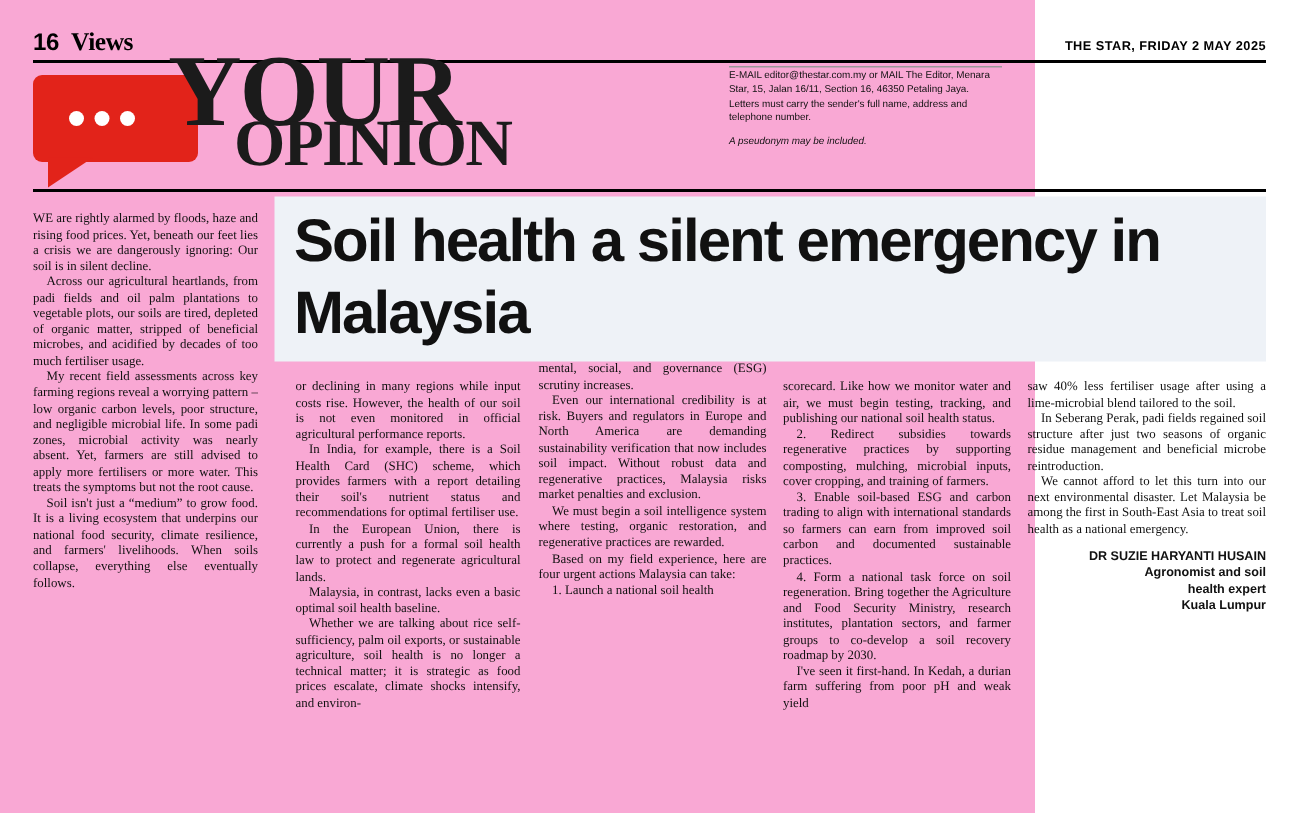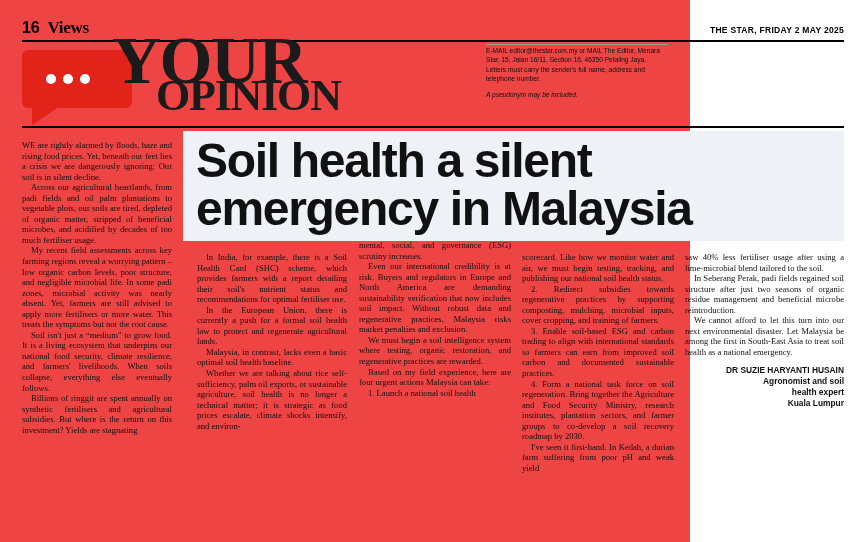--- a/index.html
+++ b/index.html
@@ -11,21 +11,21 @@
     width: 865px;
     height: 542px;
     overflow: hidden;
     font-family: "Liberation Serif", serif;
     color: #000;
   }
   .page {
     position: relative;
     width: 690px;
     height: 542px;
-    background: #ef4444;
+    background: #f9a8d4;
     box-sizing: border-box;
   }
 
   
   .topbar {
     position: absolute;
     left: 22px;
     top: 18px;
     width: 822px;
     height: 22px;
@@ -174,21 +174,21 @@
     height: 110px;
     background: #eef2f7;
   }
   .headline {
     position: absolute;
     left: 196px;
     top: 137px;
     width: 645px;
     font-family: "Liberation Sans", sans-serif;
     font-weight: bold;
-    font-size: 48px;
+    font-size: 40px;
     line-height: 48px;
     letter-spacing: -1.3px;
     color: #111;
   }
 
   
   .cols {
     position: absolute;
     left: 22px;
     top: 140px;
@@ -263,23 +263,23 @@
 
   <div class="headline-band"></div>
   <div class="headline">Soil health a silent emergency in Malaysia</div>
 
   <div class="cols">
     <div class="col col1">
         <p class="first">WE are rightly alarmed by floods, haze and rising food prices. Yet, beneath our feet lies a crisis we are dangerously ignoring: Our soil is in silent decline.</p>
         <p>Across our agricultural heartlands, from padi fields and oil palm plantations to vegetable plots, our soils are tired, depleted of organic matter, stripped of beneficial microbes, and acidified by decades of too much fertiliser usage.</p>
         <p>My recent field assessments across key farming regions reveal a worrying pattern – low organic carbon levels, poor structure, and negligible microbial life. In some padi zones, microbial activity was nearly absent. Yet, farmers are still advised to apply more fertilisers or more water. This treats the symptoms but not the root cause.</p>
         <p>Soil isn't just a “medium” to grow food. It is a living ecosystem that underpins our national food security, climate resilience, and farmers' livelihoods. When soils collapse, everything else eventually follows.</p>
-        <p>Billions of ringgit are spent annually on synthetic fertilisers and agricultural subsidies. But where is the return on this investment? Yields are stagnating</p>
       </div>
     <div class="col col2">
+        <p class="first">or declining in many regions while input costs rise. However, the health of our soil is not even monitored in official agricultural performance reports.</p>
         <p>In India, for example, there is a Soil Health Card (SHC) scheme, which provides farmers with a report detailing their soil's nutrient status and recommendations for optimal fertiliser use.</p>
         <p>In the European Union, there is currently a push for a formal soil health law to protect and regenerate agricultural lands.</p>
         <p>Malaysia, in contrast, lacks even a basic optimal soil health baseline.</p>
         <p>Whether we are talking about rice self-sufficiency, palm oil exports, or sustainable agriculture, soil health is no longer a technical matter; it is strategic as food prices escalate, climate shocks intensify, and environ-</p>
       </div>
     <div class="col col3">
         <p class="first">mental, social, and governance (ESG) scrutiny increases.</p>
         <p>Even our international credibility is at risk. Buyers and regulators in Europe and North America are demanding sustainability verification that now includes soil impact. Without robust data and regenerative practices, Malaysia risks market penalties and exclusion.</p>
         <p>We must begin a soil intelligence system where testing, organic restoration, and regenerative practices are rewarded.</p>
         <p>Based on my field experience, here are four urgent actions Malaysia can take:</p>

